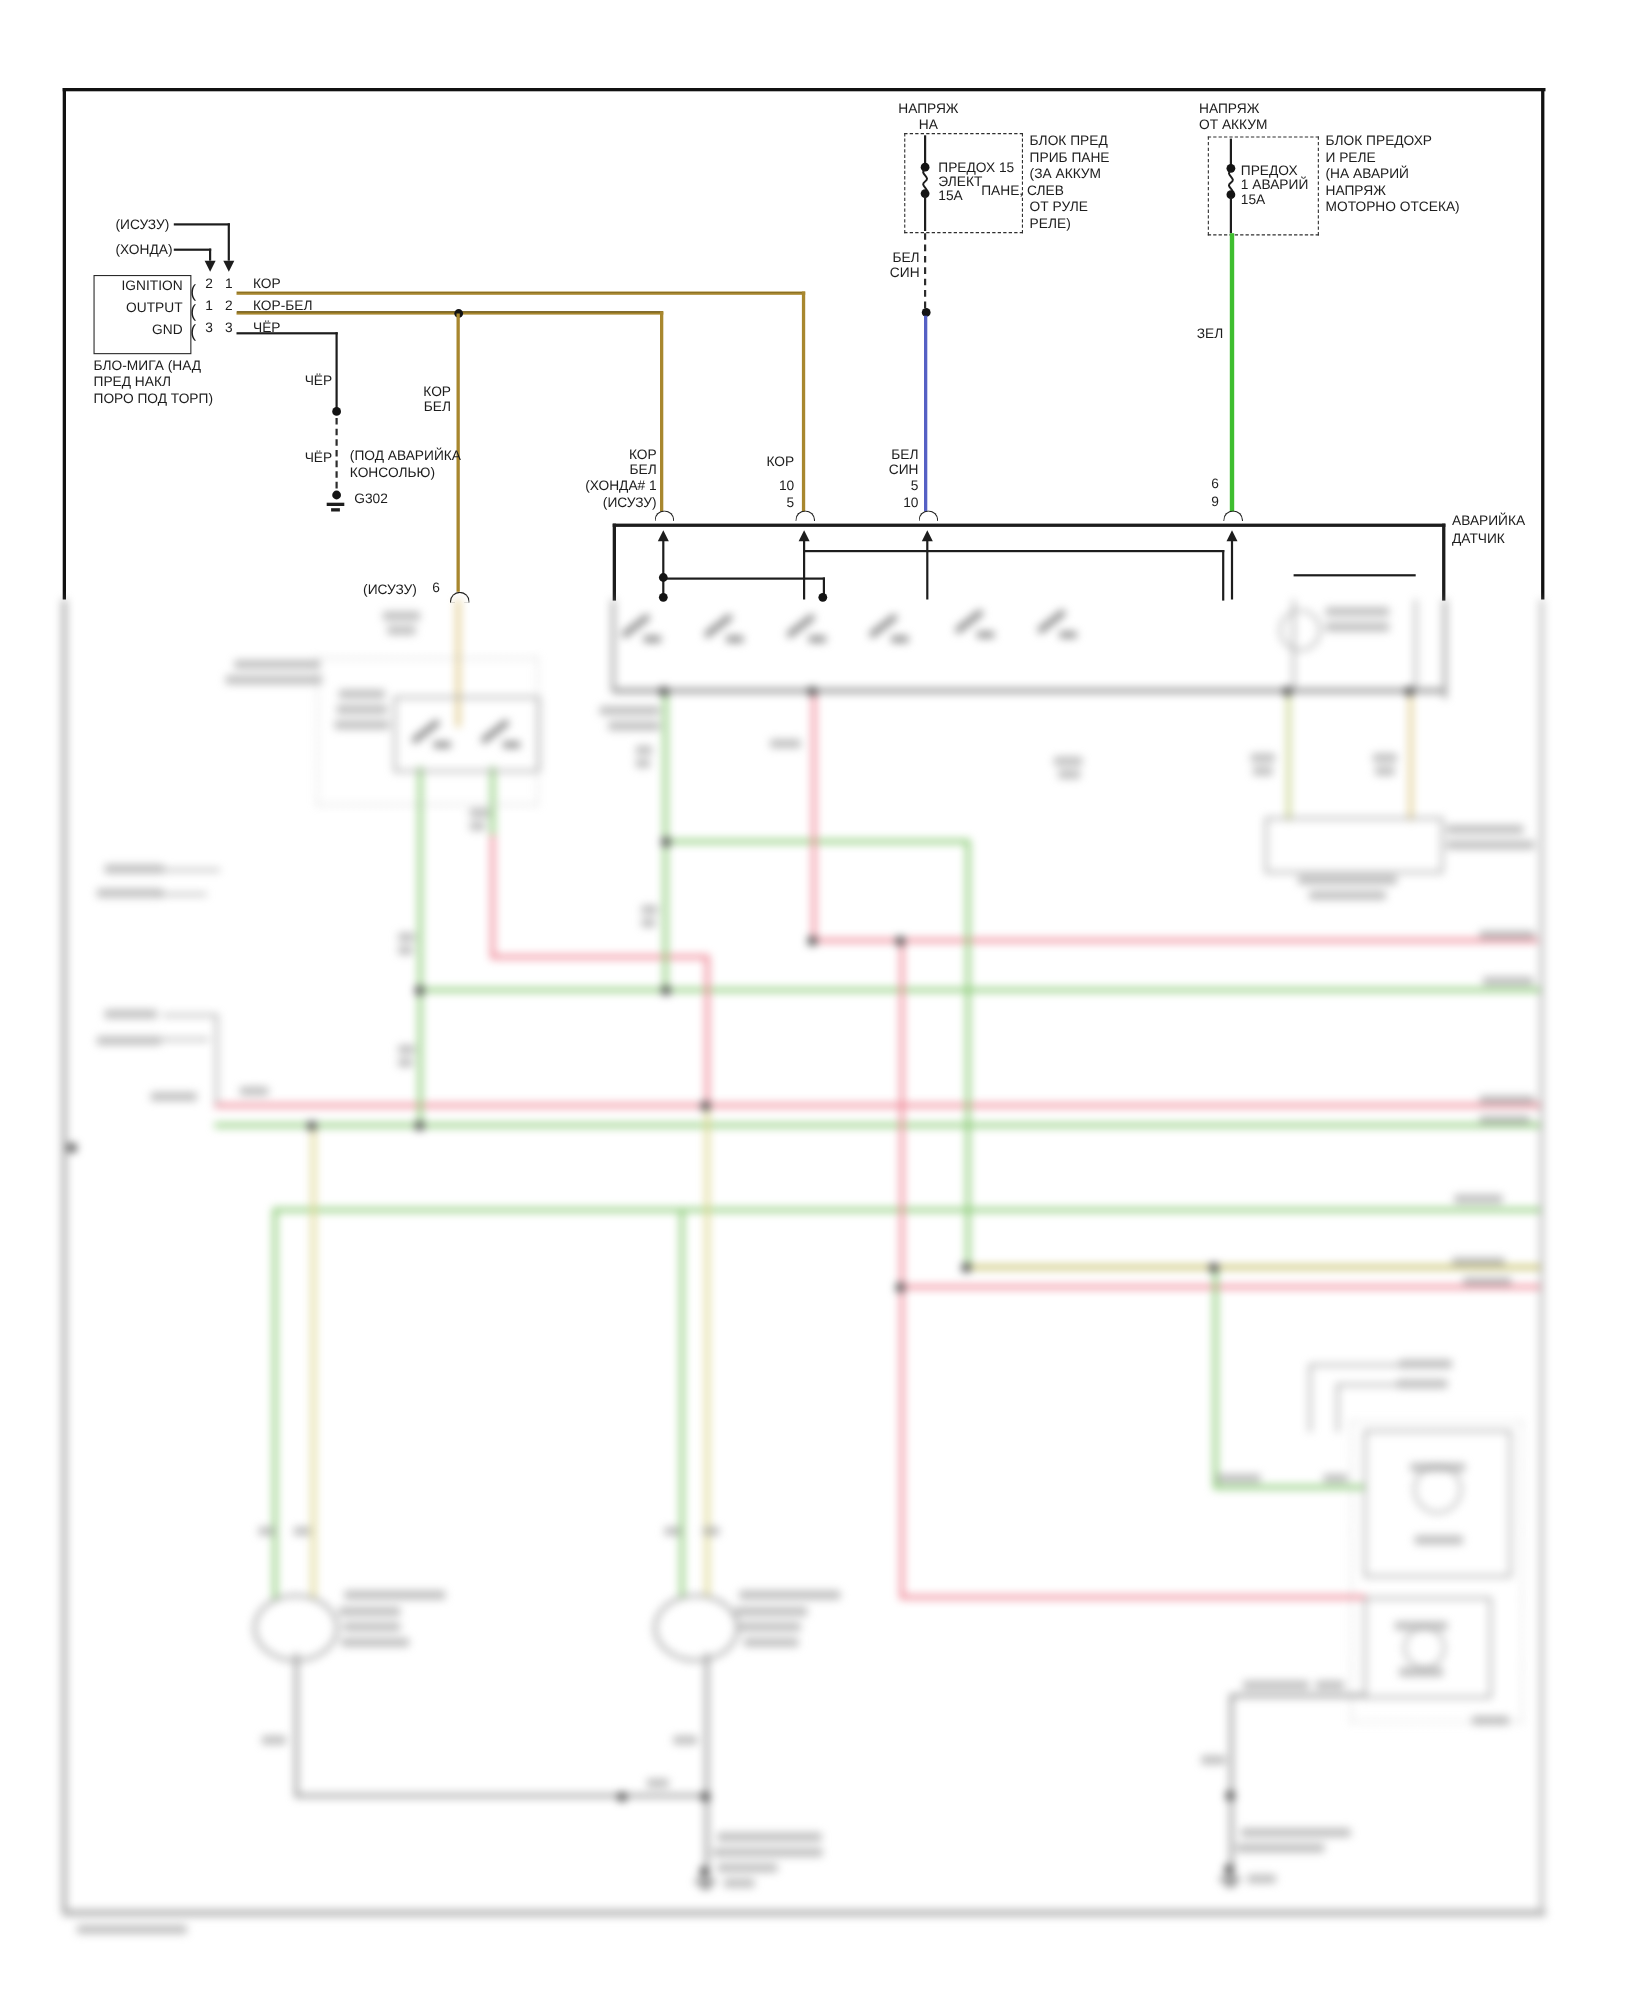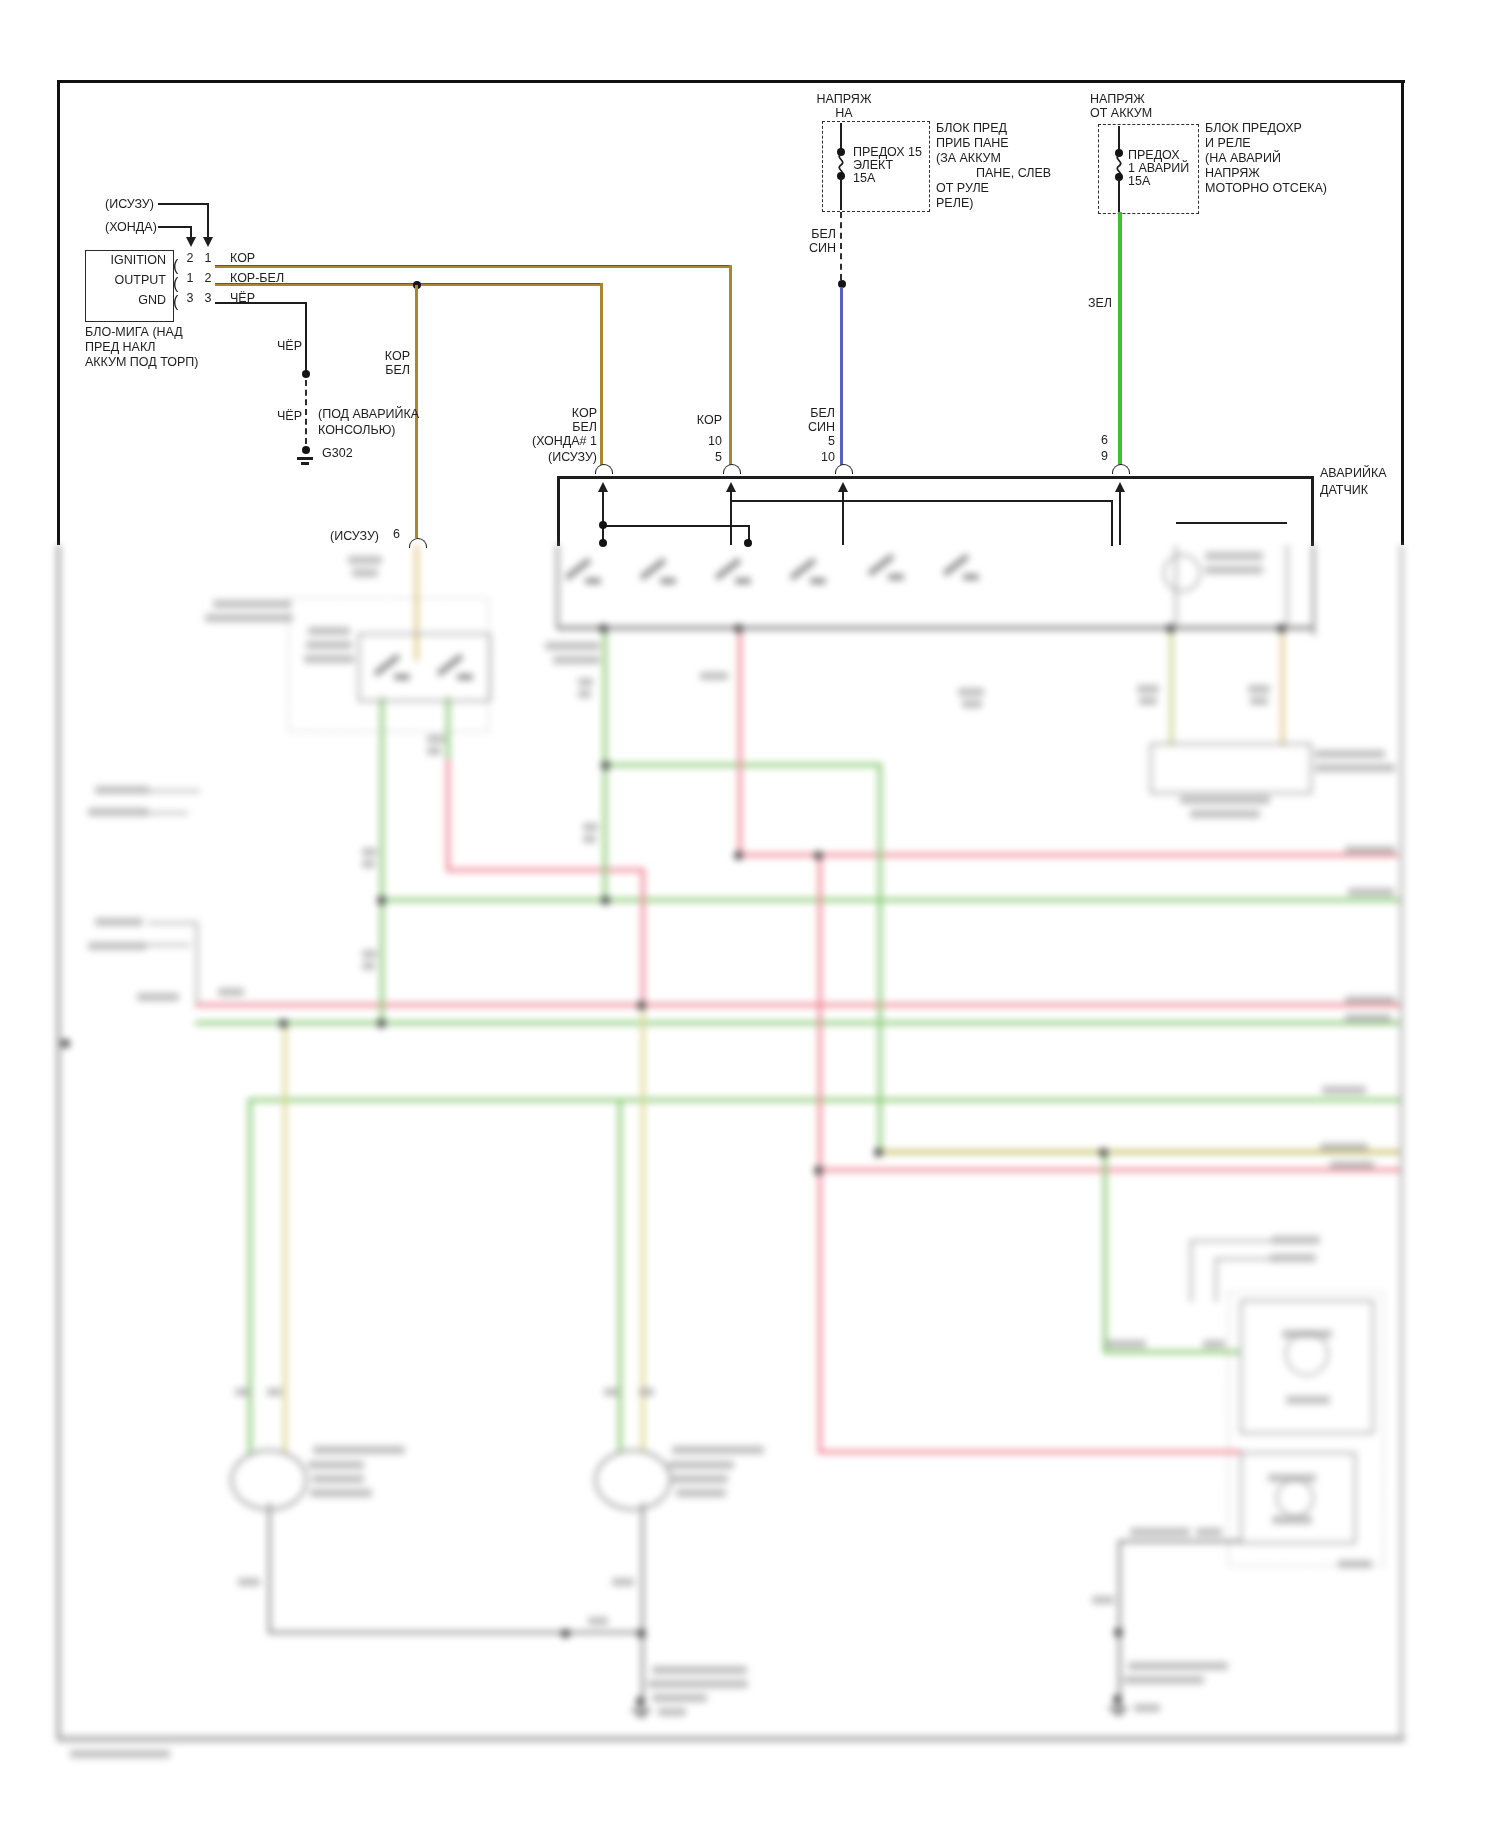--- a/index.html
+++ b/index.html
@@ -51,21 +51,21 @@
   <div class="hl" style="left:158px;top:226px;width:34px;height:1.6px;background:#1d1d1d;"></div>
   <div class="vl" style="left:190px;top:226px;width:1.6px;height:11px;background:#1d1d1d;"></div>
   <div class="ah-down" style="left:186px;top:237px;"></div>
 
   <div class="box" style="left:85px;top:250px;width:87px;height:70px;"></div>
   <div class="t r" style="left:88px;top:253px;width:78px;">IGNITION</div>
   <div class="t r" style="left:88px;top:273px;width:78px;">OUTPUT</div>
   <div class="t r" style="left:88px;top:293px;width:78px;">GND</div>
   <div class="t" style="left:85px;top:325px;">БЛО-МИГА (НАД</div>
   <div class="t" style="left:85px;top:340px;">ПРЕД НАКЛ</div>
-  <div class="t" style="left:85px;top:355px;">АККУМ ПОД ТОРП)</div>
+  <div class="t" style="left:85px;top:355px;">ПОРО ПОД ТОРП)</div>
 
   <div class="paren" style="left:173px;top:258px;">(</div>
   <div class="paren" style="left:173px;top:276px;">(</div>
   <div class="paren" style="left:173px;top:294px;">(</div>
 
   <div class="t c" style="left:184px;top:251px;width:12px;">2</div>
   <div class="t c" style="left:202px;top:251px;width:12px;">1</div>
   <div class="t c" style="left:184px;top:271px;width:12px;">1</div>
   <div class="t c" style="left:202px;top:271px;width:12px;">2</div>
   <div class="t c" style="left:184px;top:291px;width:12px;">3</div>
@@ -107,21 +107,21 @@
       <path d="M8 0 C2 4 14 7 8 11 C2 15 14 18 8 22" fill="none" stroke="#1d1d1d" stroke-width="1.8"></path>
     </svg>
   <div class="dot" style="left:837px;top:172px;"></div>
   <div class="vl" style="left:840px;top:178px;width:2px;height:32px;background:#1d1d1d;"></div>
   <div class="t" style="left:853px;top:145px;">ПРЕДОХ 15</div>
   <div class="t" style="left:853px;top:158px;">ЭЛЕКТ</div>
   <div class="t" style="left:853px;top:171px;">15А</div>
   <div class="t" style="left:936px;top:121px;">БЛОК ПРЕД</div>
   <div class="t" style="left:936px;top:136px;">ПРИБ ПАНЕ</div>
   <div class="t" style="left:936px;top:151px;">(ЗА АККУМ</div>
-  <div class="t" style="left:976px;top:166px;">ПАНЕ, СЛЕВ</div>
+  <div class="t" style="left:892px;top:166px;">ПАНЕ, СЛЕВ</div>
   <div class="t" style="left:936px;top:181px;">ОТ РУЛЕ</div>
   <div class="t" style="left:936px;top:196px;">РЕЛЕ)</div>
   <div class="dashv" style="left:840px;top:212px;height:68px;"></div>
   <div class="t r" style="left:800px;top:227px;width:36px;">БЕЛ</div>
   <div class="t r" style="left:800px;top:241px;width:36px;">СИН</div>
   <div class="dot" style="left:838px;top:280px;"></div>
   <div class="vl" style="left:840px;top:287px;width:3px;height:178px;background:#5560c4;"></div>
 
   <div class="t" style="left:1090px;top:92px;">НАПРЯЖ</div>
   <div class="t" style="left:1090px;top:106px;">ОТ АККУМ</div>

